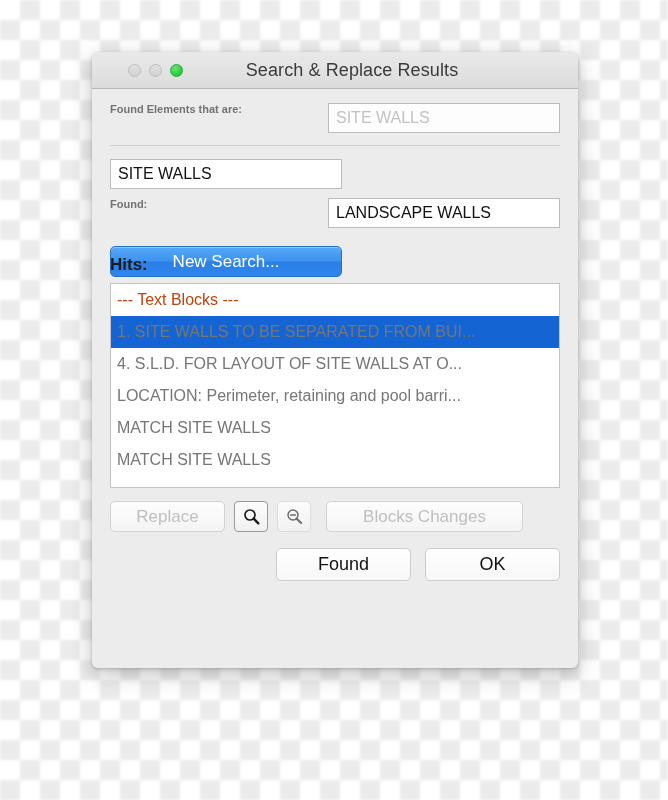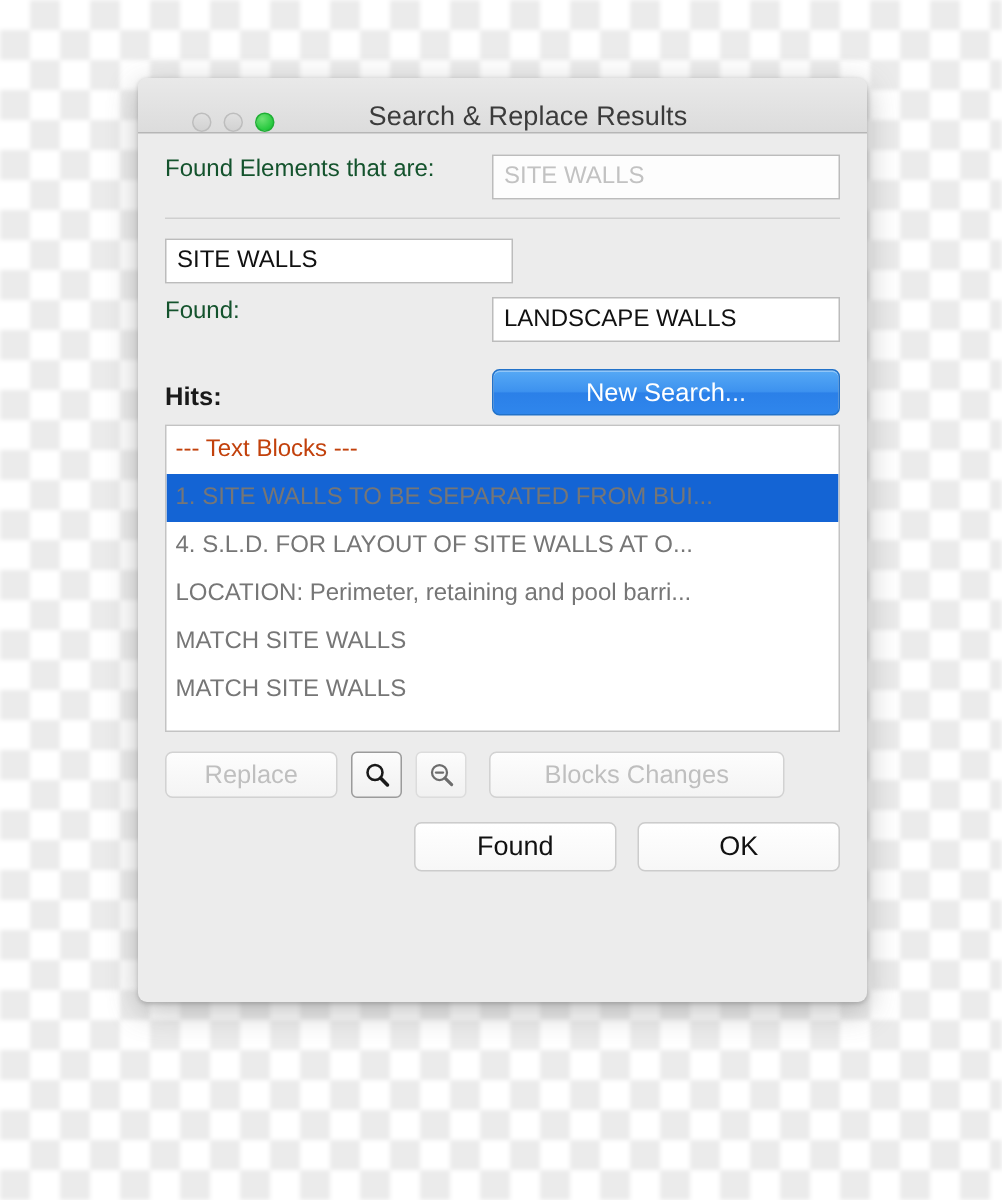--- a/index.html
+++ b/index.html
@@ -42,21 +42,21 @@
                 0 1px 3px rgba(120,120,120,0.4);
     overflow: hidden;
   }
 
   
   .titlebar {
     height: 36px;
     background: linear-gradient(to bottom, #e9e9e9 0%, #dcdcdc 100%);
     border-bottom: 1px solid #b6b6b6;
     display: flex;
-    align-items: flex-end;
+    align-items: center;
     position: relative;
     padding-left: 24px;
   }
   .lights {
     display: flex;
     align-items: center;
     gap: 8px;
     padding-left: 12px;
   }
   .light {
@@ -92,23 +92,23 @@
     height: calc(100% - 36px);
     box-sizing: border-box;
   }
 
   .field-row {
     display: flex;
     align-items: flex-start;
     justify-content: space-between;
   }
   .field-label {
-    font-size: 16px;
-    color: #14532d;
-    font-weight: normal;
+    font-size: 11px;
+    color: #737373;
+    font-weight: bold;
     line-height: 1.25;
     width: 215px;
     flex: none;
   }
   .text-input {
     width: 232px;
     height: 30px;
     box-sizing: border-box;
     border: 1px solid #bcbcbc;
     background: #ffffff;
@@ -129,21 +129,21 @@
     height: 1px;
     background: #cfcfcf;
     margin: 12px 0 13px 0;
   }
 
   .spacer-sm { height: 9px; }
 
   
   .new-search-row {
     display: flex;
-    justify-content: flex-end;
+    justify-content: flex-start;
     margin-top: 18px;
   }
   .btn-primary {
     width: 232px;
     height: 31px;
     border-radius: 5px;
     border: 1px solid #2272c9;
     background: linear-gradient(to bottom, #56a9f5 0%, #3d92ef 48%, #2b80e8 52%, #2f86ec 100%);
     color: #ffffff;
     font-size: 17px;

